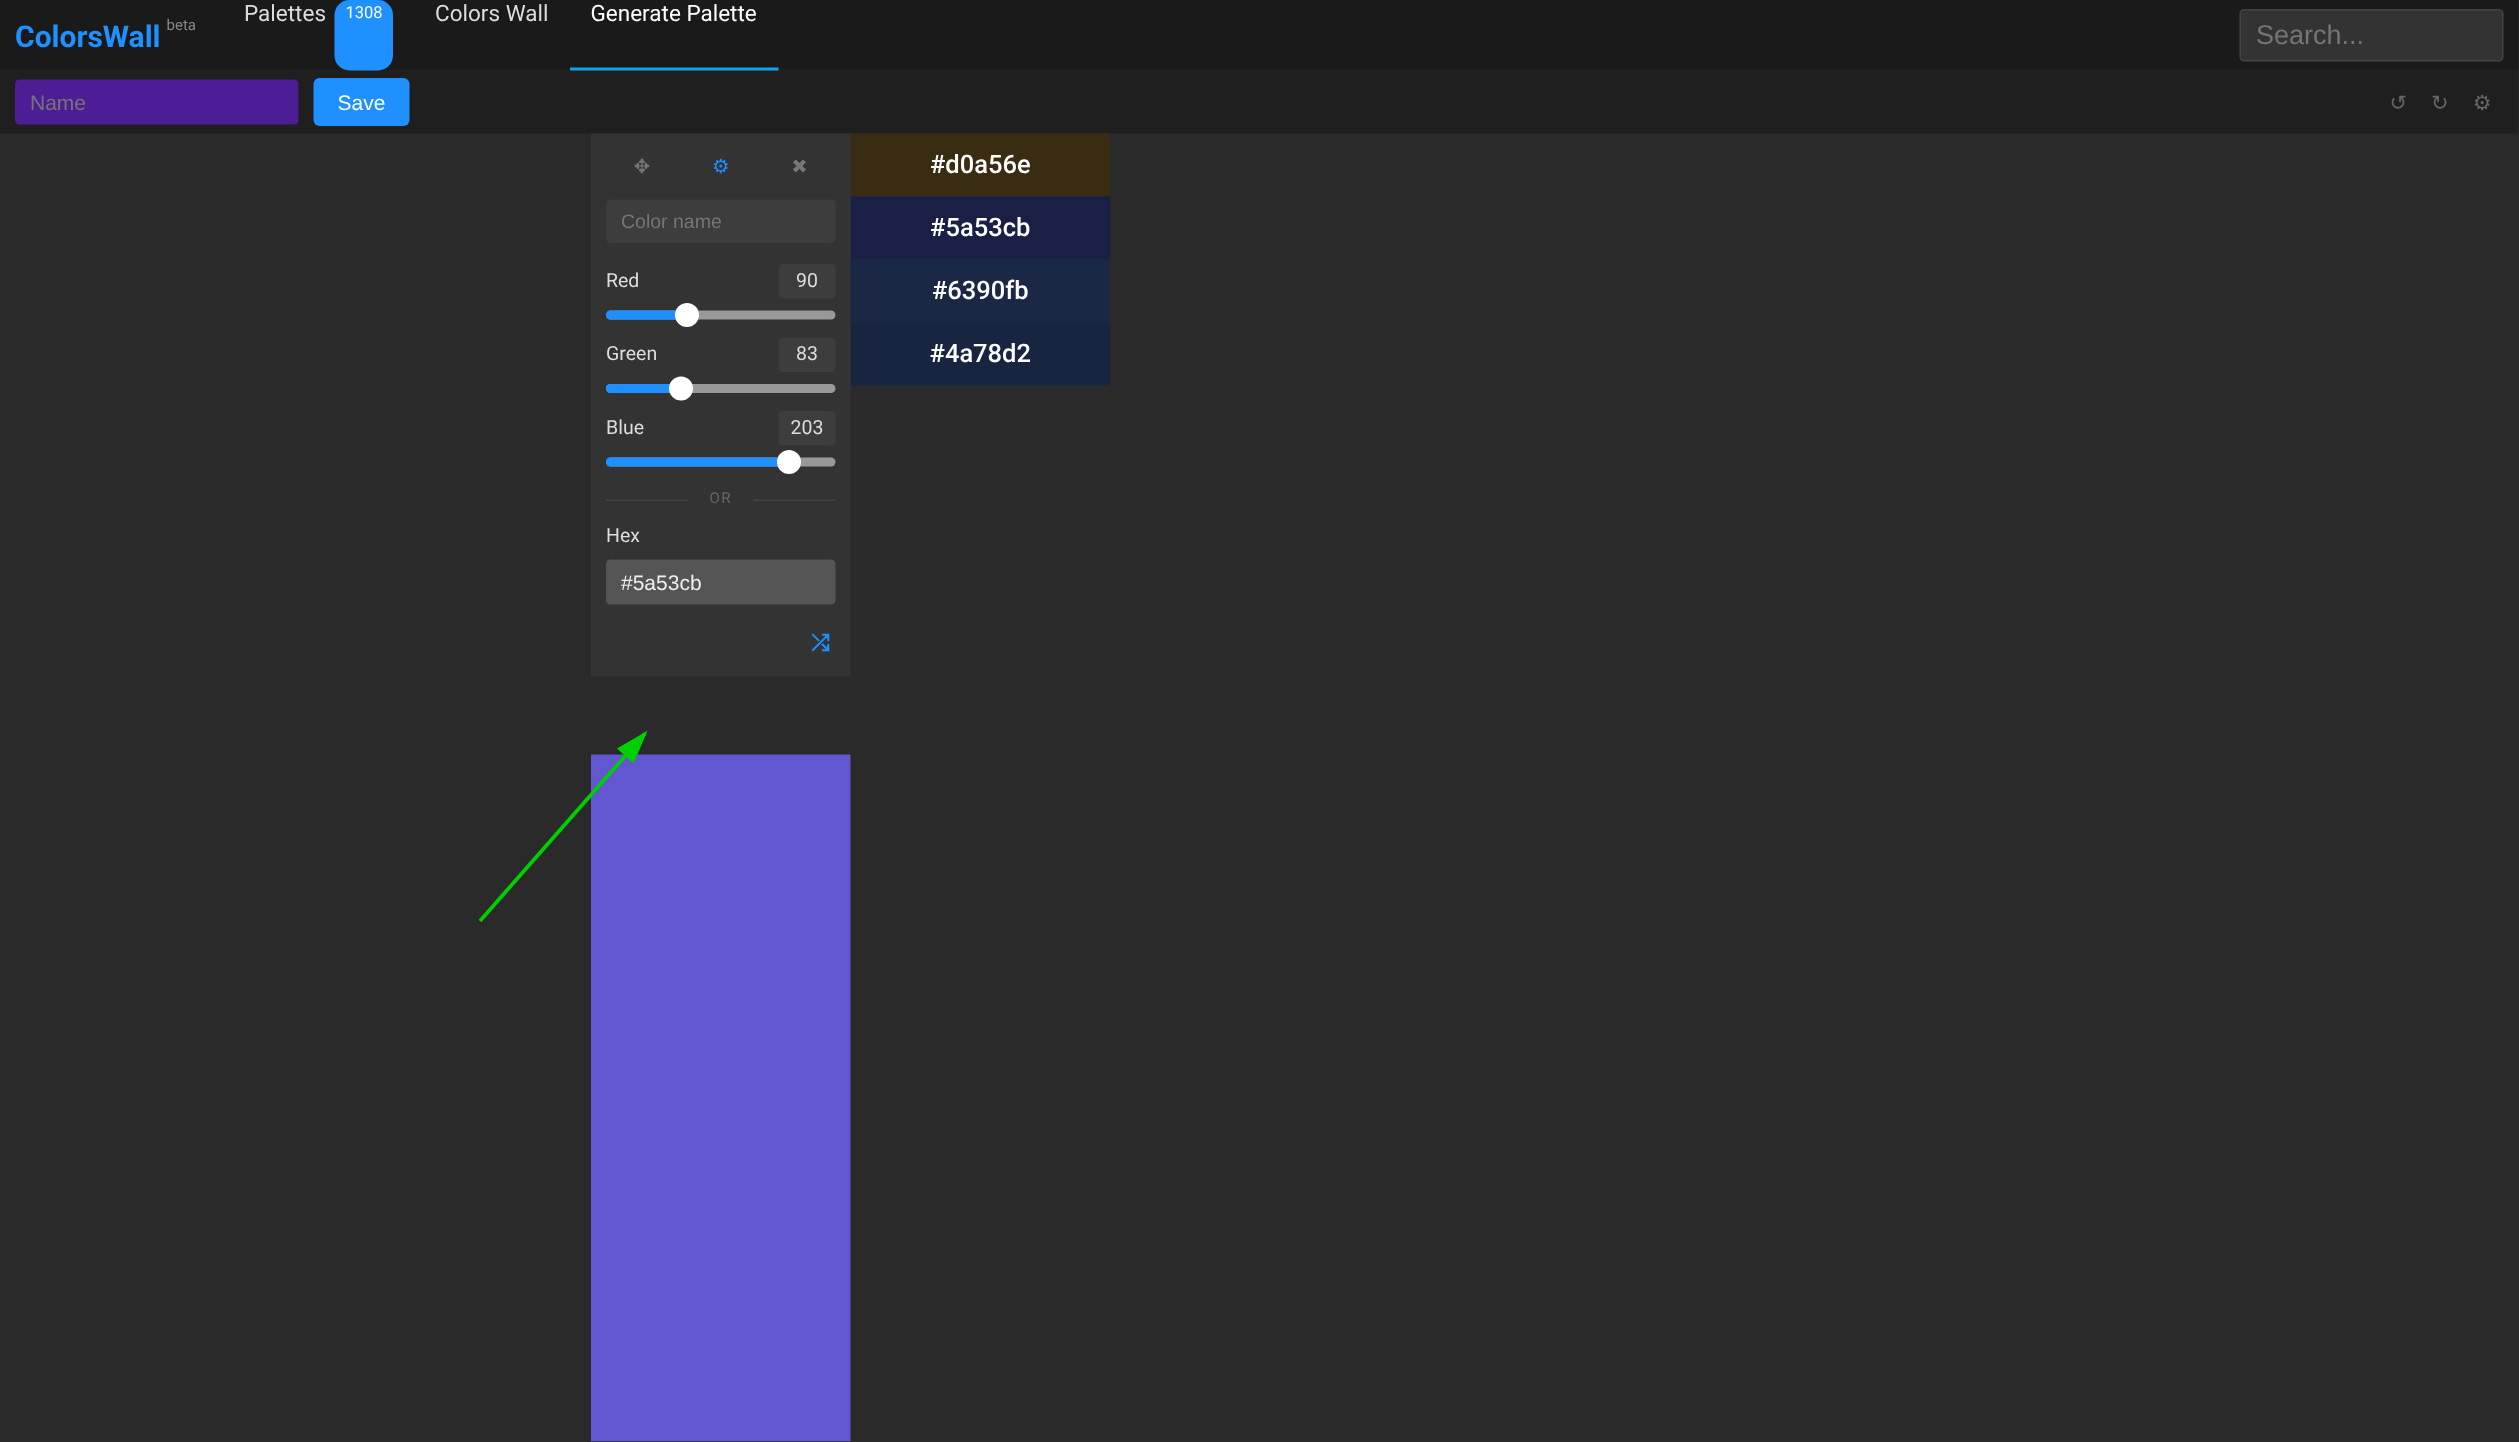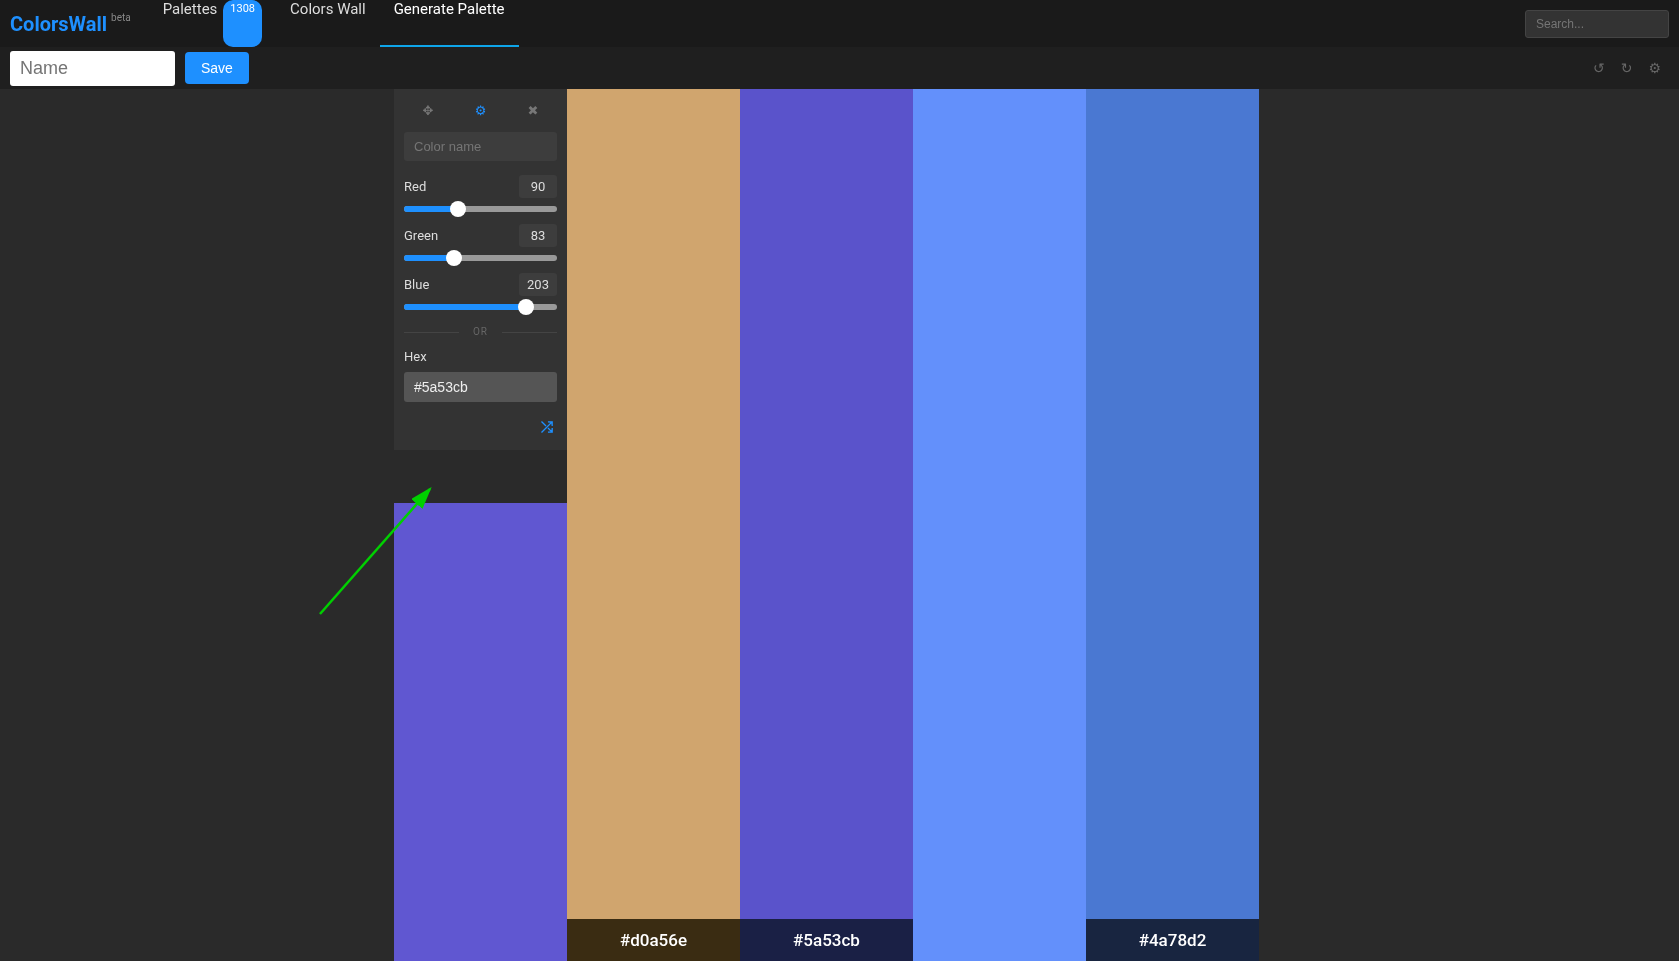--- a/index.html
+++ b/index.html
@@ -50,39 +50,39 @@
   font-size: 11px;
   padding: 2px 7px;
   margin-left: 6px;
 }
 .nav-spacer { flex: 1; }
 .search-box {
   background: #333;
   border: 1px solid #444;
   color: #888;
   padding: 6px 10px;
-  width: 144px;
-  border-radius: 3px;
-  font-size: 12px;
+  width: 176px;
+  border-radius: 3px;
+  font-size: 18px;
 }
 .toolbar {
   display: flex;
   align-items: center;
   background: #1f1f1f;
   height: 42px;
   padding: 0 10px;
 }
 .name-input {
-  background: #ffffff;
+  background: #4c1d95;
   border: none;
   color: #888;
   padding: 7px 10px;
-  width: 165px;
-  border-radius: 3px;
-  font-size: 18px;
+  width: 189px;
+  border-radius: 3px;
+  font-size: 14px;
 }
 .save-btn {
   background: #1e90ff;
   border: none;
   color: #fff;
   padding: 8px 16px;
   border-radius: 4px;
   margin-left: 10px;
   font-size: 14px;
   cursor: pointer;
@@ -97,20 +97,21 @@
 }
 .main {
   display: flex;
   position: relative;
   height: calc(100% - 89px);
 }
 .left-gap { width: 394px; }
 .color-columns {
   display: flex;
   height: 100%;
+  flex-direction: column;
 }
 .color-col {
   width: 173px;
   position: relative;
   display: flex;
   flex-direction: column;
 }
 .swatch-area { flex: 1; }
 .hex-footer {
   height: 42px;
@@ -336,20 +337,21 @@
       <div class="color-col">
         <div class="swatch-area" style="background: rgb(208, 165, 110);"></div>
         <div class="hex-footer" style="background: rgb(58, 44, 18);">#d0a56e</div>
       </div>
       <div class="color-col">
         <div class="swatch-area" style="background: rgb(90, 83, 203);"></div>
         <div class="hex-footer" style="background: rgb(26, 32, 69);">#5a53cb</div>
       </div>
       <div class="color-col">
         <div class="swatch-area" style="background: rgb(99, 144, 251);"></div>
+        <div class="hex-footer" style="background: rgb(26, 40, 69);">#6390fb</div>
       </div>
       <div class="color-col">
         <div class="swatch-area" style="background: rgb(74, 120, 210);"></div>
         <div class="hex-footer" style="background: rgb(24, 37, 64);">#4a78d2</div>
       </div>
     </div>
 
   <svg class="arrow-svg" style="left:315px; top:350px;" width="130" height="180">
     <defs>
       <marker id="ah" markerWidth="10" markerHeight="10" refX="8" refY="3" orient="auto">

